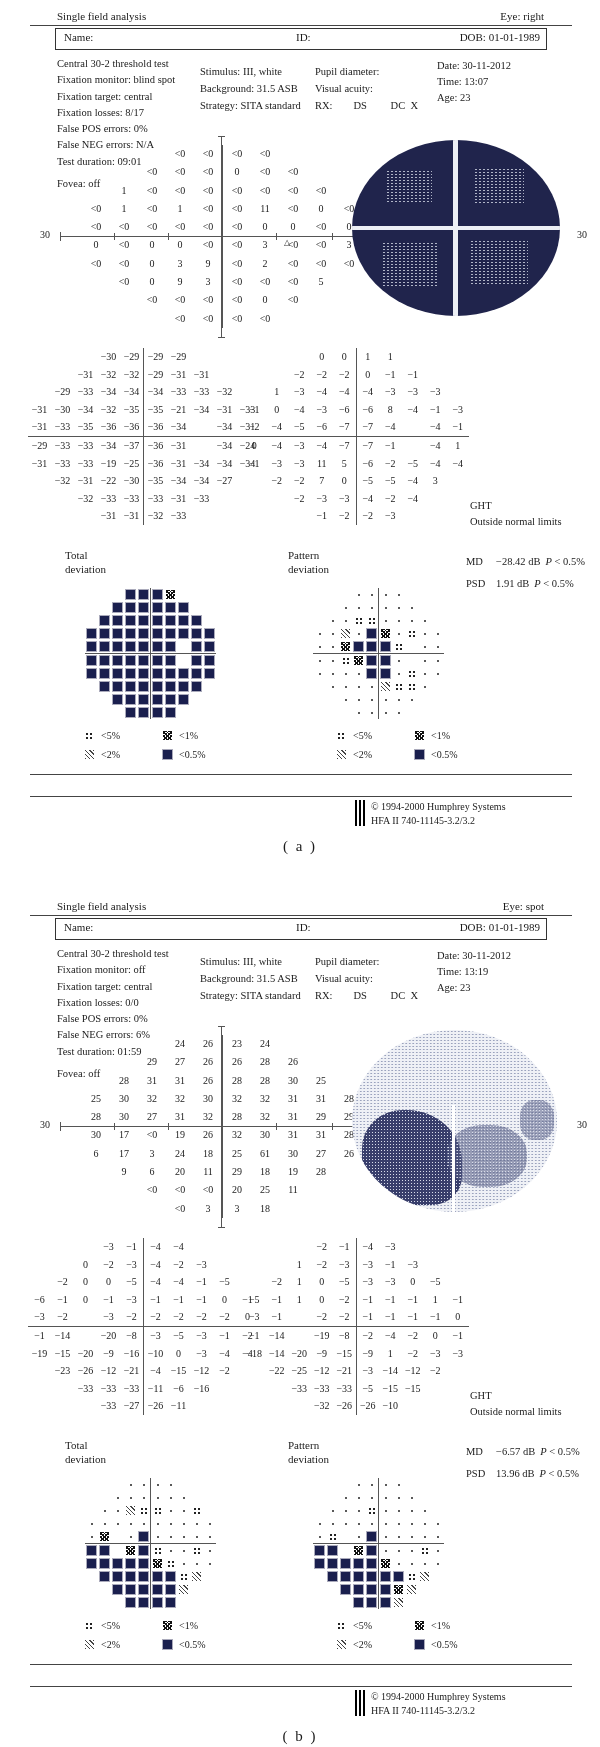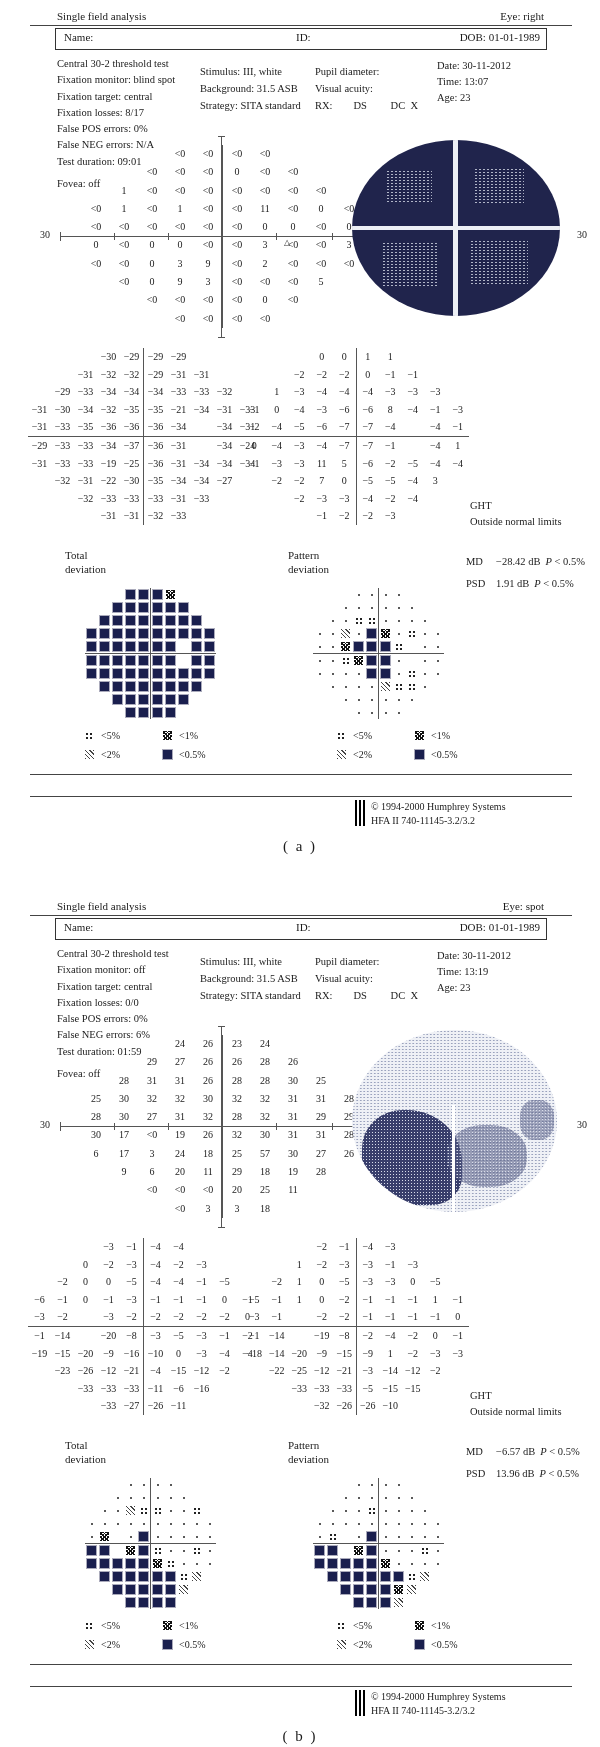--- a/index.html
+++ b/index.html
@@ -1492,21 +1492,21 @@
       <div class="ngrow">
         <div class="nghalf l">
           <span class="ncell" style="width: 28px;">6</span>
           <span class="ncell" style="width: 28px;">17</span>
           <span class="ncell" style="width: 28px;">3</span>
           <span class="ncell" style="width: 28px;">24</span>
           <span class="ncell" style="width: 28px;">18</span>
         </div>
         <div class="nghalf r">
           <span class="ncell" style="width: 28px;">25</span>
-          <span class="ncell" style="width: 28px;">57</span>
+          <span class="ncell" style="width: 28px;">61</span>
           <span class="ncell" style="width: 28px;">30</span>
           <span class="ncell" style="width: 28px;">27</span>
           <span class="ncell" style="width: 28px;">26</span>
         </div>
       </div>
       <div class="ngrow">
         <div class="nghalf l">
           <span class="ncell" style="width: 28px;"></span>
           <span class="ncell" style="width: 28px;">9</span>
           <span class="ncell" style="width: 28px;">6</span>

